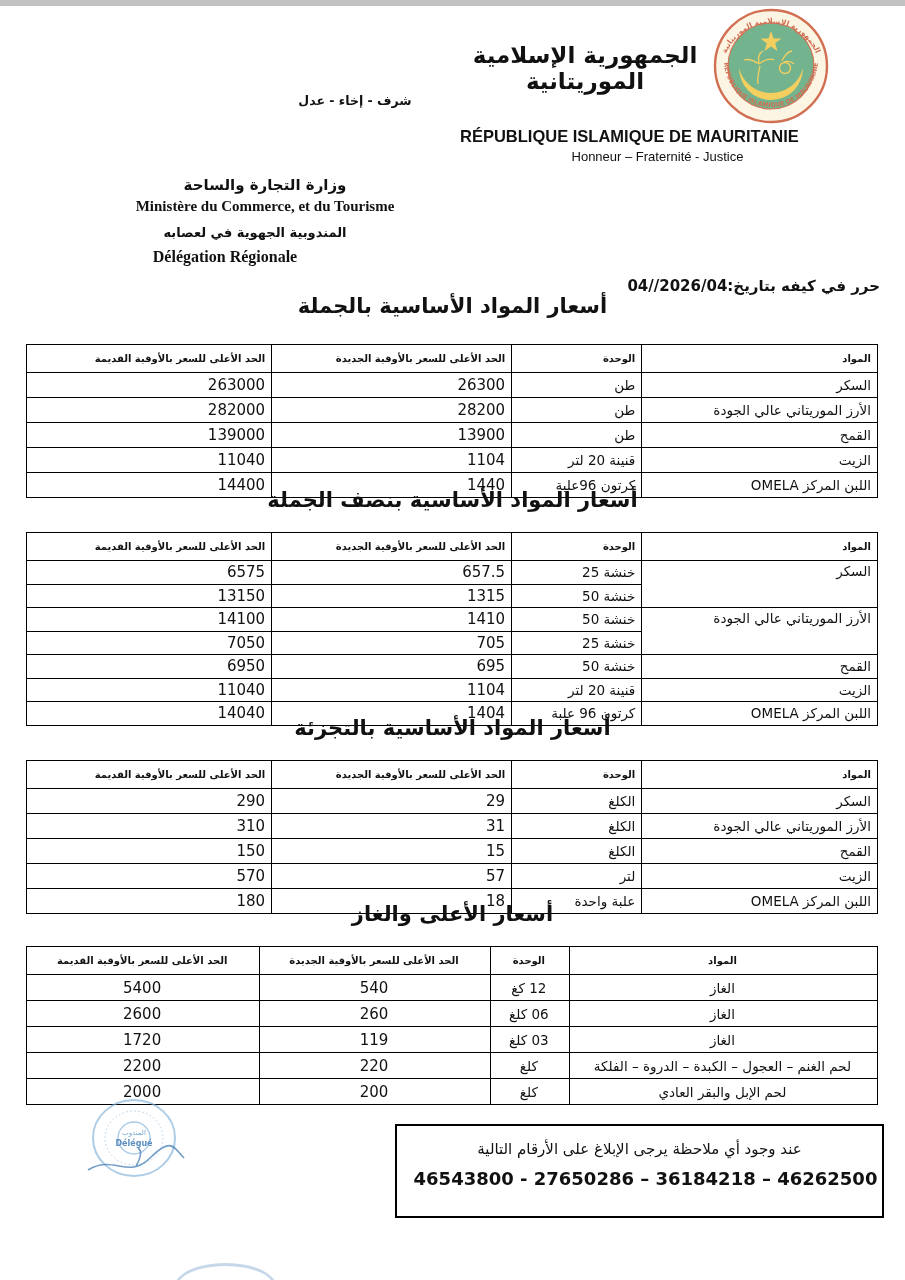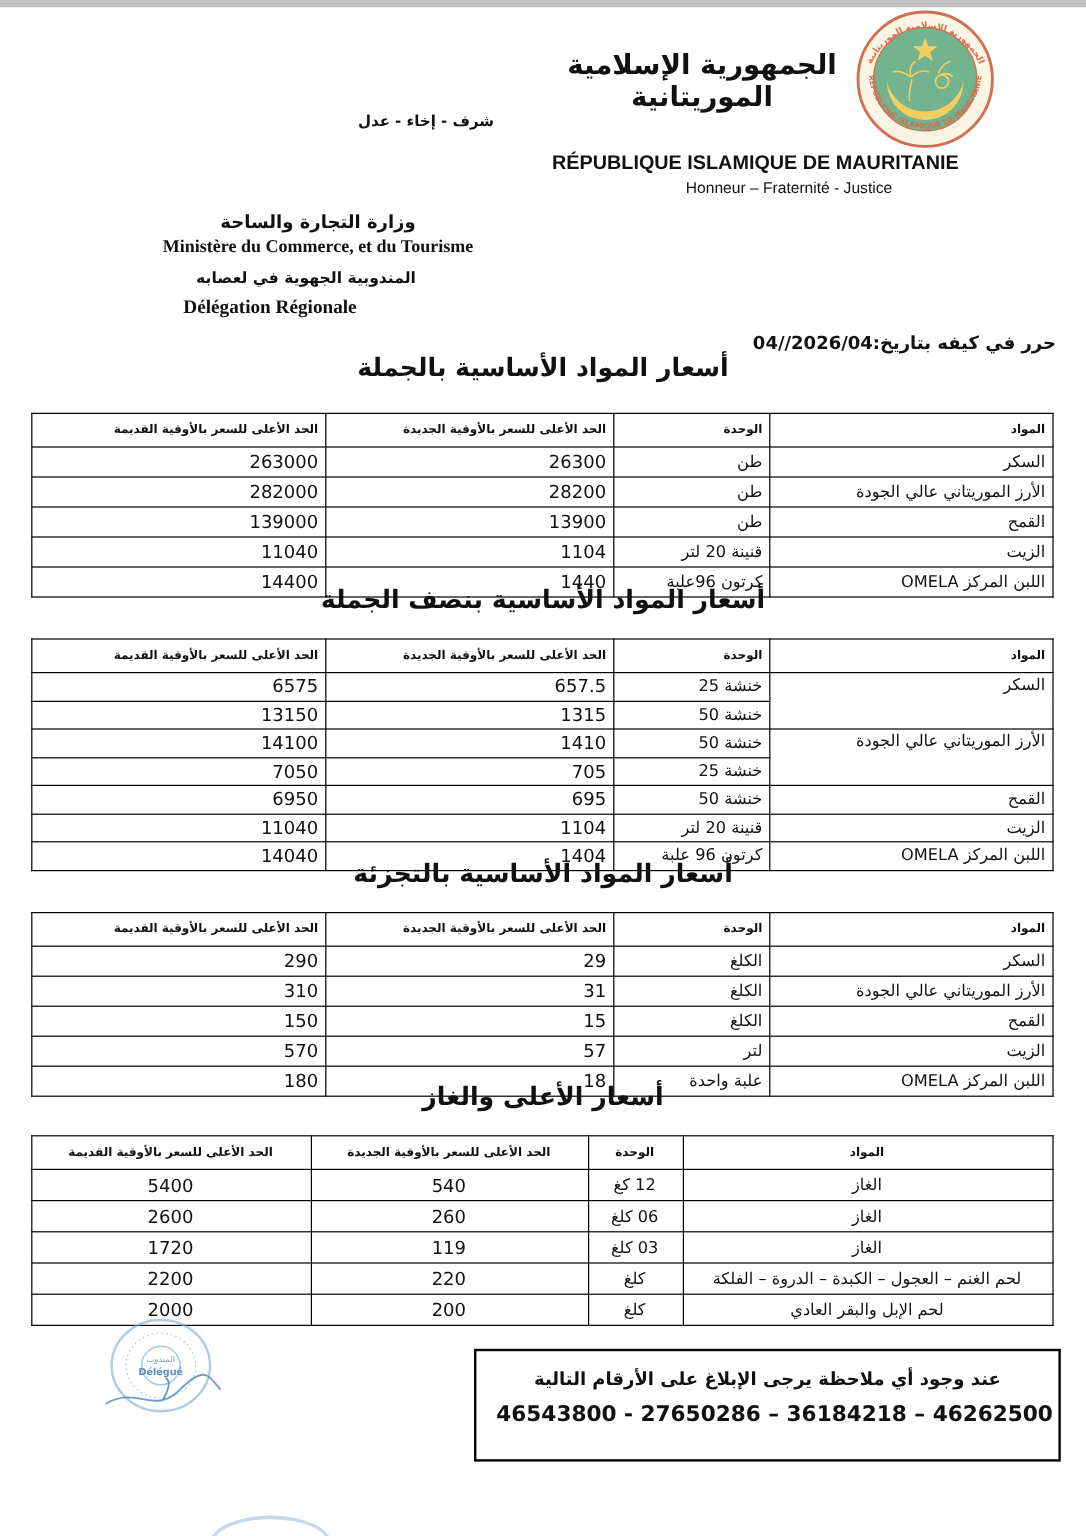--- a/index.html
+++ b/index.html
@@ -44,21 +44,21 @@
   td[rowspan]{vertical-align:top;padding-top:2px;}
   td.num{font-size:15px;font-family:"DejaVu Sans",sans-serif;}
   .t-std th,.t-std td{text-align:right;}
   .t-gas th,.t-gas td{text-align:center;}
   .s2 td{height:19.5px;}
   .s4 td{height:22px;}
 
   
   .notice-box{position:absolute;left:395px;top:1124px;width:485px;height:90px;border:2px solid #000;
               text-align:center;direction:rtl;}
-  .notice-line{margin-top:14px;font-size:15px;font-weight:bold;}
+  .notice-line{margin-top:14px;font-size:15px;font-weight:normal;}
   .phones-line{margin-top:10px;font-size:18px;font-weight:bold;direction:ltr;margin-left:12px;}
 
   .stamp{position:absolute;left:76px;top:1096px;opacity:.85;}
   .bottom-arc{position:absolute;left:175px;top:1263px;width:95px;height:40px;border:3px solid rgba(90,140,190,.35);
               border-radius:50%;}
 </style>
 </head>
 <body>
 
 <div class="page">

